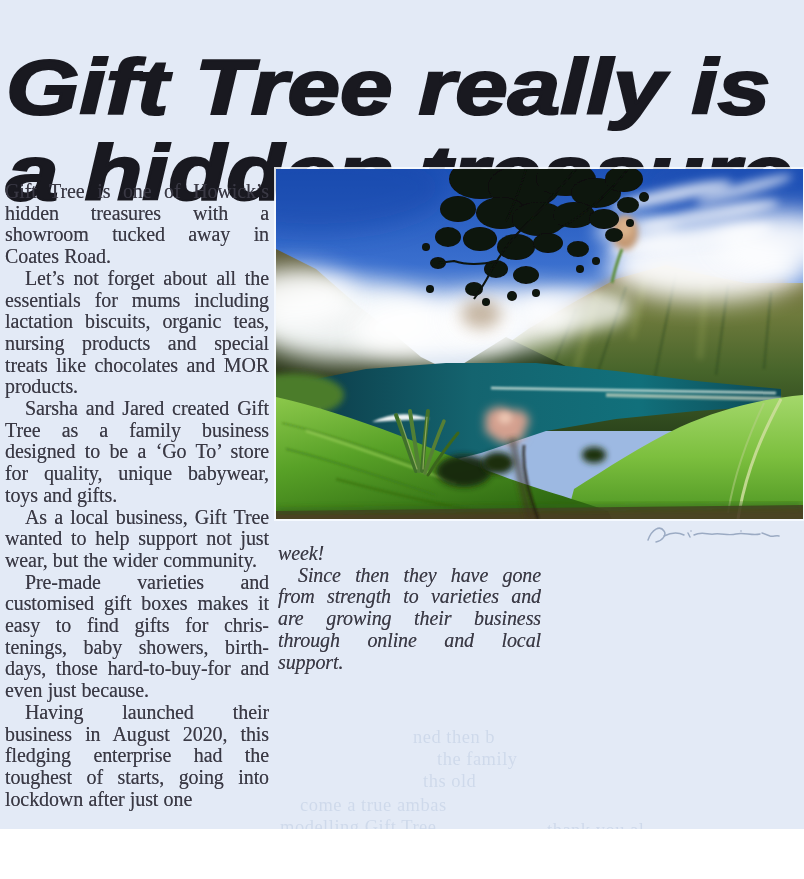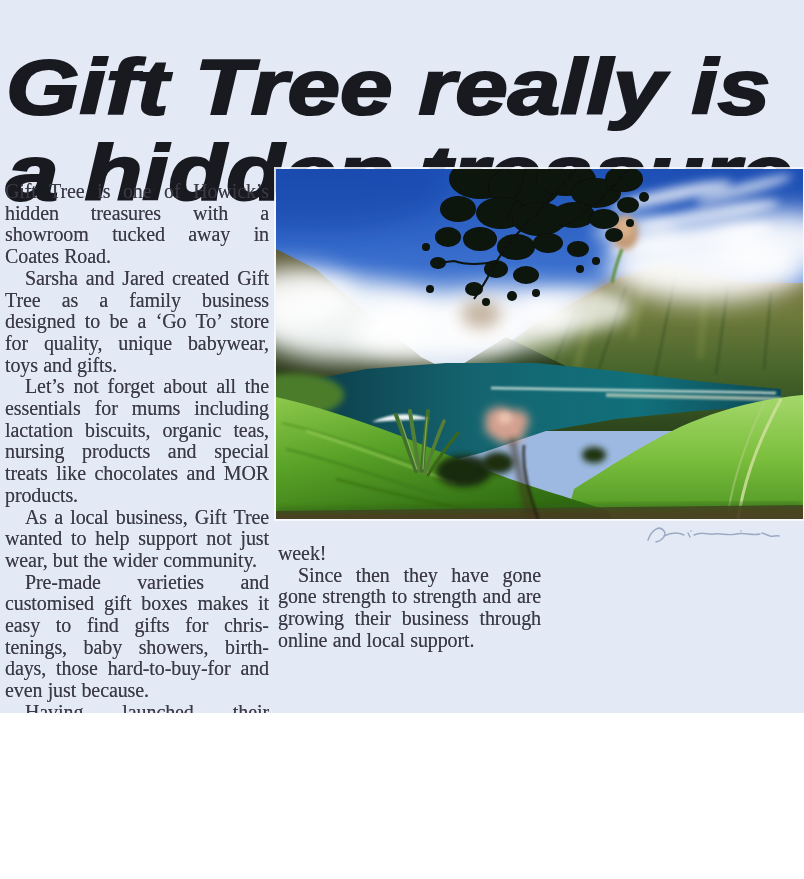--- a/index.html
+++ b/index.html
@@ -1,17 +1,17 @@
 <!DOCTYPE html>
 <html><head>
 <meta charset="utf-8">
 <style>
   html,body{margin:0;padding:0;}
   .page{
-    position:relative; width:804px; height:713px; overflow:hidden;
+    position:relative; width:804px; height:829px; overflow:hidden;
     background:#e3eaf6;
     font-family:"Liberation Serif", serif;
   }
   
   .headline{
     position:absolute; left:6px; top:-8px;
     font-family:"Liberation Sans", sans-serif;
     font-style:italic; font-weight:900;
     font-size:78px; line-height:86px; letter-spacing:0px;
     color:#191920; -webkit-text-stroke:2.2px #191920;
@@ -22,21 +22,21 @@
   .col{
     position:absolute; text-align:justify;
     font-size:20px; line-height:21.7px; color:#3a3944;
     letter-spacing:-0.1px; word-spacing:0.4px;
     text-shadow:0 0 0.45px rgba(45,45,60,.6);
     hyphens:manual;
   }
   .col p{margin:0;}
   .col p.indent{text-indent:20px;}
   .col-left{left:5px; top:181px; width:264px; height:698px; overflow:hidden;}
-  .col-mid{left:278px; top:543px; width:263px;}
+  .col-mid{left:278px; top:543px; width:263px;font-style:italic;}
   
   .photo{
     position:absolute; left:276px; top:169px; width:527px; height:350px;
     outline:2px solid rgba(248,251,255,.85);
     background:#9db9e2;
   }
   .photo svg{display:block;}
   
   .signature{position:absolute; left:642px; top:520px; width:140px; height:28px; opacity:.85;}
   
@@ -51,22 +51,22 @@
 
 <div class="page">
 
   <h1 class="headline">
     <div>Gift Tree really is</div>
     <div>a hidden treasure</div>
   </h1>
 
   <div class="col col-left">
     <p>Gift Tree is one of Howick’s hidden treasures with a showroom tucked away in Coates Road.</p>
+    <p class="indent">Let’s not forget about all the essentials for mums including lactation bis­cuits, organic teas, nursing products and special treats like chocolates and MOR products.</p>
     <p class="indent">Sarsha and Jared created Gift Tree as a family business designed to be a ‘Go To’ store for quality, unique baby­wear, toys and gifts.</p>
-    <p class="indent">Let’s not forget about all the essentials for mums including lactation bis­cuits, organic teas, nursing products and special treats like chocolates and MOR products.</p>
     <p class="indent">As a local business, Gift Tree wanted to help support not just wear, but the wider community.</p>
     <p class="indent">Pre-made varieties and customised gift boxes makes it easy to find gifts for chris­tenings, baby showers, birth­days, those hard-to-buy-for and even just because.</p>
     <p class="indent">Having launched their business in August 2020, this fledging enterprise had the toughest of starts, going into lockdown after just one</p>
   </div>
 
   <div class="photo">
     <svg width="527" height="350" viewBox="0 0 527 350">
       <defs>
         <linearGradient id="skyG" x1="0" y1="0" x2="0" y2="1">
           <stop offset="0" stop-color="#1d52b8"></stop>
@@ -270,21 +270,21 @@
         <path d="M 52,15 C 60,11 66,15 72,14 C 80,13 86,16 94,14 C 102,12 110,16 118,14"></path>
         <path d="M 120,13 L 128,16 C 131,17 134,15 137,16"></path>
         <circle cx="49" cy="11" r="0.8" fill="#8fa0bb" stroke="none"></circle>
         <circle cx="99" cy="11" r="0.8" fill="#8fa0bb" stroke="none"></circle>
       </g>
     </svg>
   </div>
 
   <div class="col col-mid">
     <p>week!</p>
-    <p class="indent">Since then they have gone gone strength to strength and are growing their busi­ness through online and local support.</p>
+    <p class="indent">Since then they have gone from strength to varieties and are growing their busi­ness through online and local support.</p>
   </div>
 
   <span class="ghost" style="left:413px; top:727px;">ned then b</span>
   <span class="ghost" style="left:437px; top:749px;">the family</span>
   <span class="ghost" style="left:423px; top:771px;">ths old</span>
   <span class="ghost" style="left:300px; top:795px;">come a true ambas</span>
   <span class="ghost" style="left:280px; top:817px;">modelling Gift Tree</span>
   <span class="ghost" style="left:547px; top:820px;">thank you al</span>
   <span class="ghost" style="left:277px; top:839px;">geous high quality</span>
   <span class="ghost" style="left:547px; top:842px;">port and</span>

